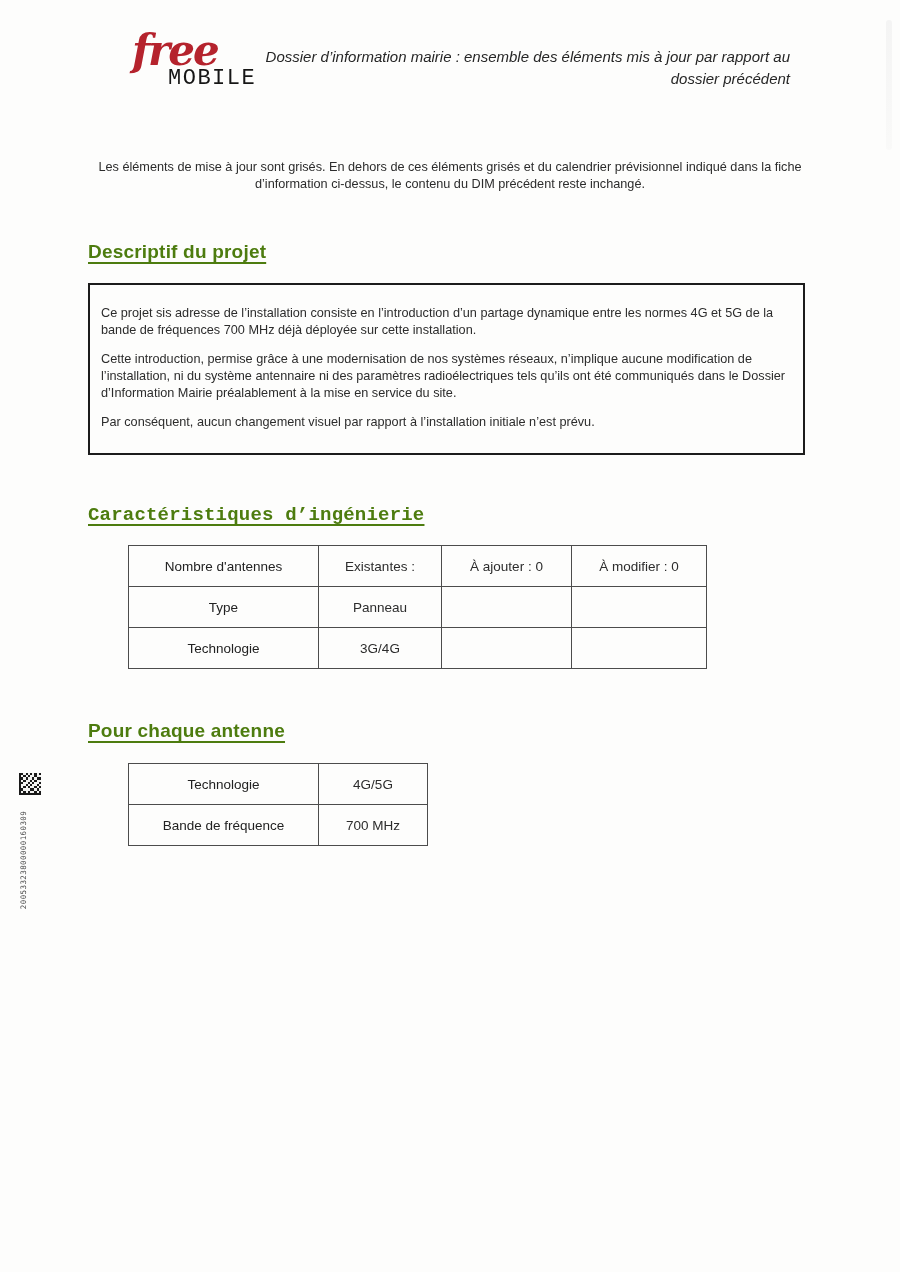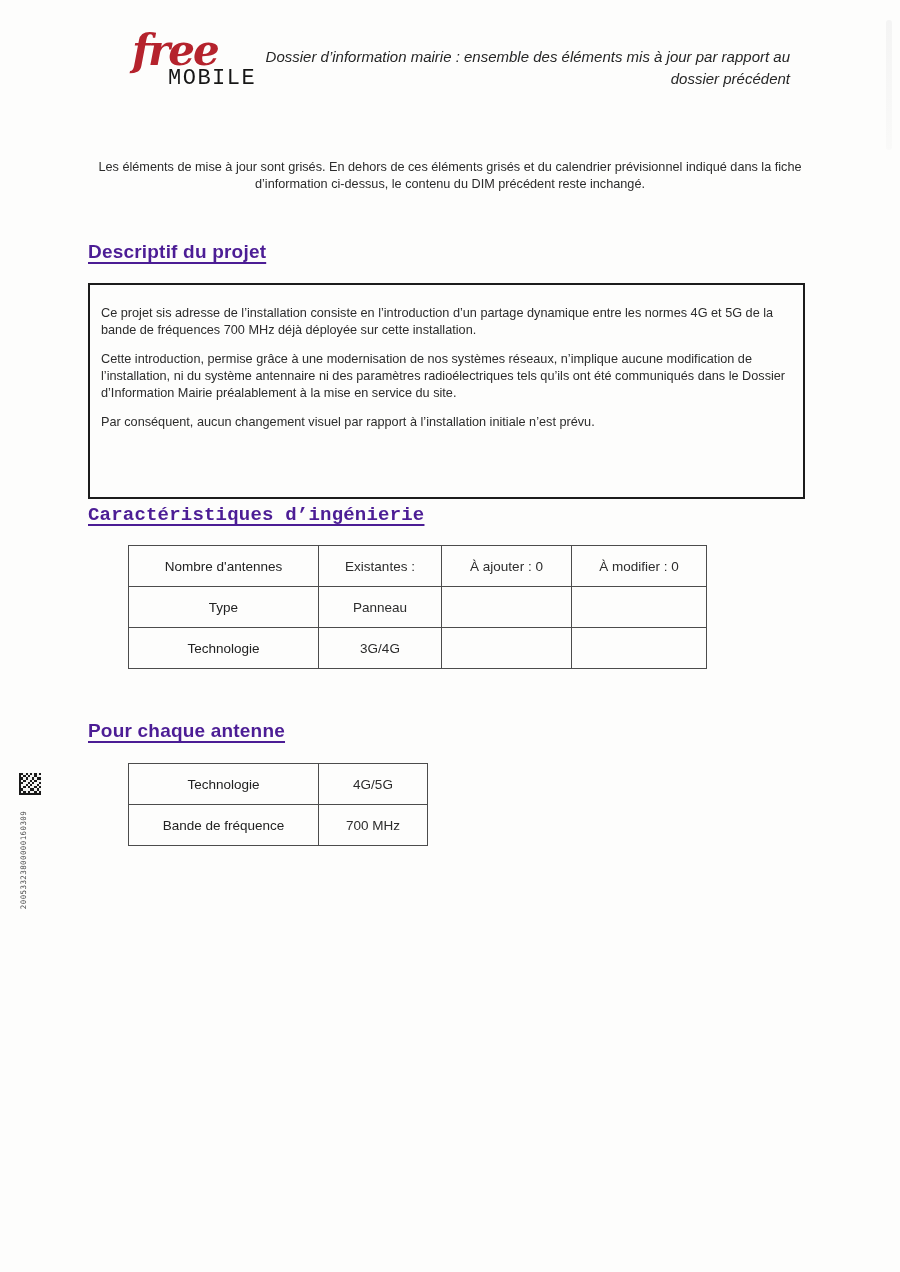--- a/index.html
+++ b/index.html
@@ -51,34 +51,34 @@
     text-align: center;
     color: #2c2c2c;
   }
 
   
   .section-heading {
     position: absolute;
     left: 88px;
     font-size: 19px;
     font-weight: bold;
-    color: #4c1d95;
+    color: #4d7c0f;
     text-decoration: underline;
     text-decoration-thickness: 2px;
     text-underline-offset: 4px;
     letter-spacing: 0.2px;
   }
   .h-descriptif { top: 241px; }
   .h-ingenierie { top: 504px; font-family: Liberation Mono, monospace; }
   .h-antenne    { top: 720px; }
 
   
   .desc-box {
     position: absolute;
-    left: 88px; top: 283px; width: 717px; height: 216px;
+    left: 88px; top: 283px; width: 717px; height: 172px;
     border: 2px solid #1c1c1c;
     padding: 20px 11px 10px 11px;
     background: transparent;
   }
   .desc-box p {
     font-size: 12.7px;
     line-height: 17px;
     color: #2c2c2c;
     margin-bottom: 12px;
   }

